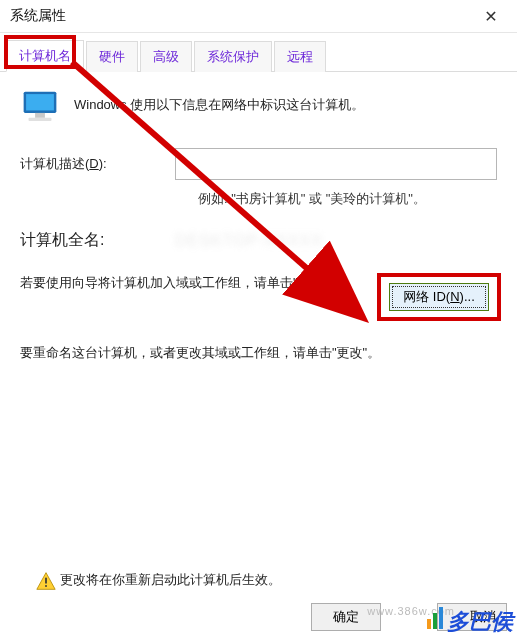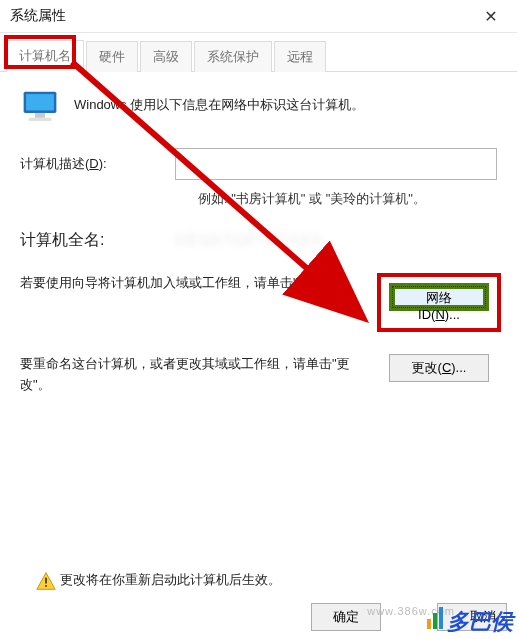--- a/index.html
+++ b/index.html
@@ -49,21 +49,21 @@
     border-bottom: 1px solid #dcdcdc;
     position: relative;
   }
   .tab {
     padding: 6px 12px 6px 12px;
     border: 1px solid #dcdcdc;
     border-bottom: none;
     margin-right: 2px;
     background: #f7f7f7;
     font-size: 13px;
-    color: #737373;
+    color: #6d28d9;
     position: relative;
     top: 1px;
   }
   .tab.active {
     background: #fff;
     border-bottom: 1px solid #fff;
     z-index: 2;
   }
   .tab-highlight {
     position: absolute;
@@ -166,21 +166,21 @@
     border: 1px solid #adadad;
     background: #f0f0f0;
     font-size: 13px;
     padding: 0 10px;
     cursor: default;
     font-family: inherit;
   }
   button.winbtn.focus {
     outline: 1px dotted #333;
     outline-offset: -4px;
-    border: 6px solid #4d7c0f;
+    border: 1px solid #4d7c0f;
     background: #e5f1fb;
   }
   .netid-highlight {
     border: 4px solid #d20000;
     padding: 6px 8px;
     display: inline-block;
   }
   .ul { text-decoration: underline; }
   
   .arrow-svg {
@@ -308,25 +308,20 @@
         <span class="netid-highlight">
           <button class="winbtn focus">
             <span>网络 ID(</span><span class="ul">N</span><span>)...</span>
           </button>
         </span>
       </div>
     </div>
 
     <div class="action-block">
       <div class="desc">要重命名这台计算机，或者更改其域或工作组，请单击"更改"。</div>
-      <div class="btn-wrap">
-        <button class="winbtn">
-          <span>更改(</span><span class="ul">C</span><span>)...</span>
-        </button>
-      </div>
     </div>
 
   </div>
 
   <svg class="arrow-svg" viewBox="0 0 519 639">
     <defs>
       <marker id="arrowhead" markerWidth="14" markerHeight="12" refX="12" refY="6" orient="auto">
         <polygon points="0 0, 14 6, 0 12" fill="#d20000"></polygon>
       </marker>
     </defs>

